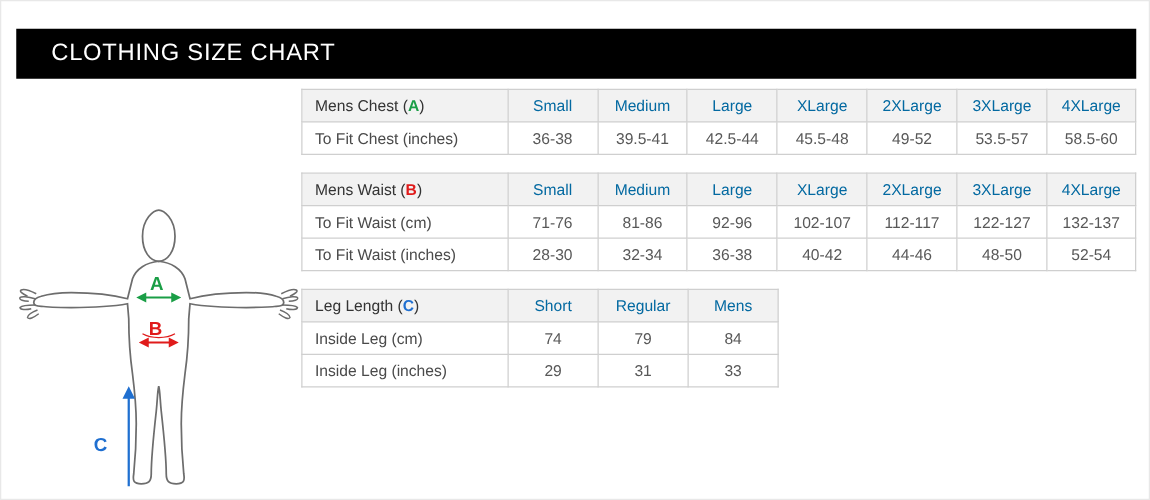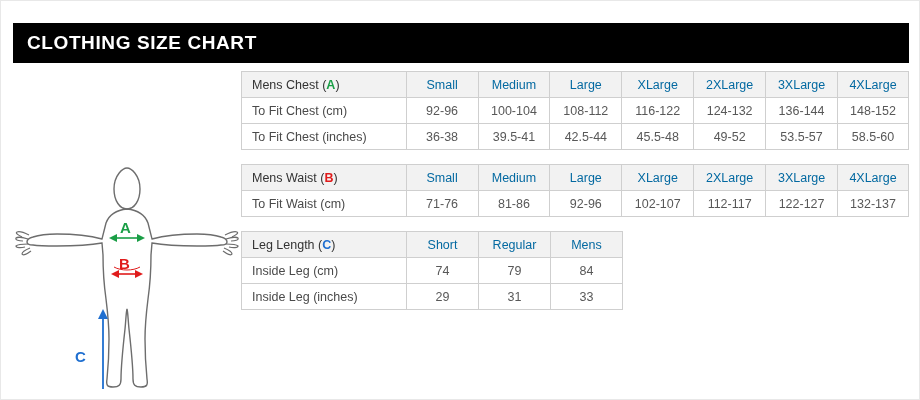--- a/index.html
+++ b/index.html
@@ -29,23 +29,23 @@
     width: 896px;
     height: 40px;
     background: #000000;
     display: flex;
     align-items: center;
   }
   .title-text {
     color: #ffffff;
     font-size: 19px;
     letter-spacing: 0.6px;
-    padding-left: 14px;
+    padding-left: 28px;
     font-family: "Liberation Sans", sans-serif;
-    font-weight: 700;
+    font-weight: 400;
   }
 
   
   .figure-wrap {
     position: absolute;
     left: 12px;
     top: 70px;
     width: 228px;
     height: 318px;
   }
@@ -203,30 +203,20 @@
           <td class="rowhead"><span>Mens Chest (</span><span class="hl-a">A</span><span>)</span></td>
           <td>Small</td>
           <td>Medium</td>
           <td>Large</td>
           <td>XLarge</td>
           <td>2XLarge</td>
           <td>3XLarge</td>
           <td>4XLarge</td>
         </tr>
         <tr>
-          <td class="rowhead">To Fit Chest (cm)</td>
-          <td>92-96</td>
-          <td>100-104</td>
-          <td>108-112</td>
-          <td>116-122</td>
-          <td>124-132</td>
-          <td>136-144</td>
-          <td>148-152</td>
-        </tr>
-        <tr>
           <td class="rowhead">To Fit Chest (inches)</td>
           <td>36-38</td>
           <td>39.5-41</td>
           <td>42.5-44</td>
           <td>45.5-48</td>
           <td>49-52</td>
           <td>53.5-57</td>
           <td>58.5-60</td>
         </tr>
       </tbody>
@@ -259,20 +249,30 @@
         <tr>
           <td class="rowhead">To Fit Waist (cm)</td>
           <td>71-76</td>
           <td>81-86</td>
           <td>92-96</td>
           <td>102-107</td>
           <td>112-117</td>
           <td>122-127</td>
           <td>132-137</td>
         </tr>
+        <tr>
+          <td class="rowhead">To Fit Waist (inches)</td>
+          <td>28-30</td>
+          <td>32-34</td>
+          <td>36-38</td>
+          <td>40-42</td>
+          <td>44-46</td>
+          <td>48-50</td>
+          <td>52-54</td>
+        </tr>
       </tbody>
     </table>
 
     <div class="tbl-gap"></div>
 
     <table class="size-table">
       <colgroup>
         <col style="width:165px">
           <col style="width:72px">
           <col style="width:72px">

